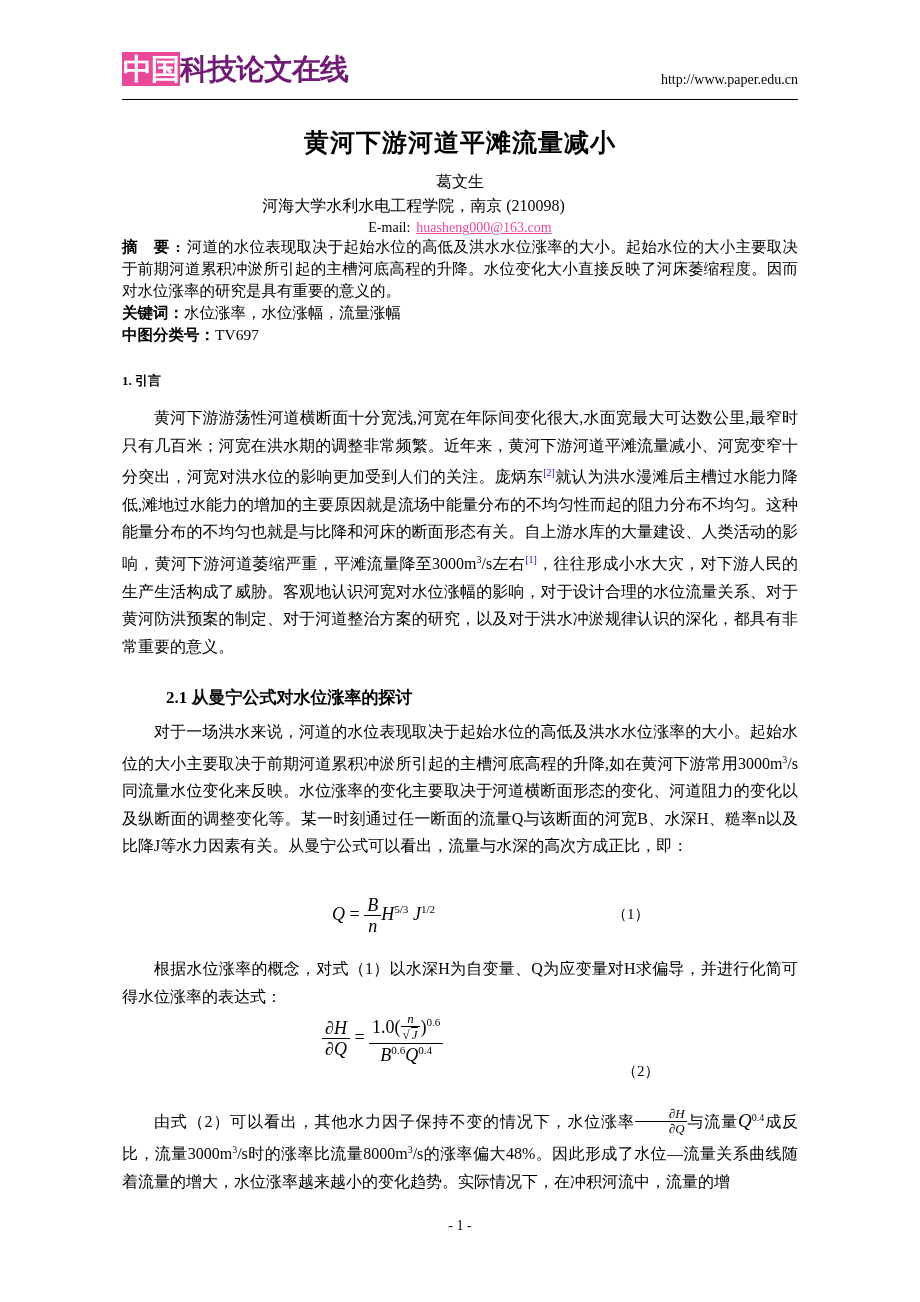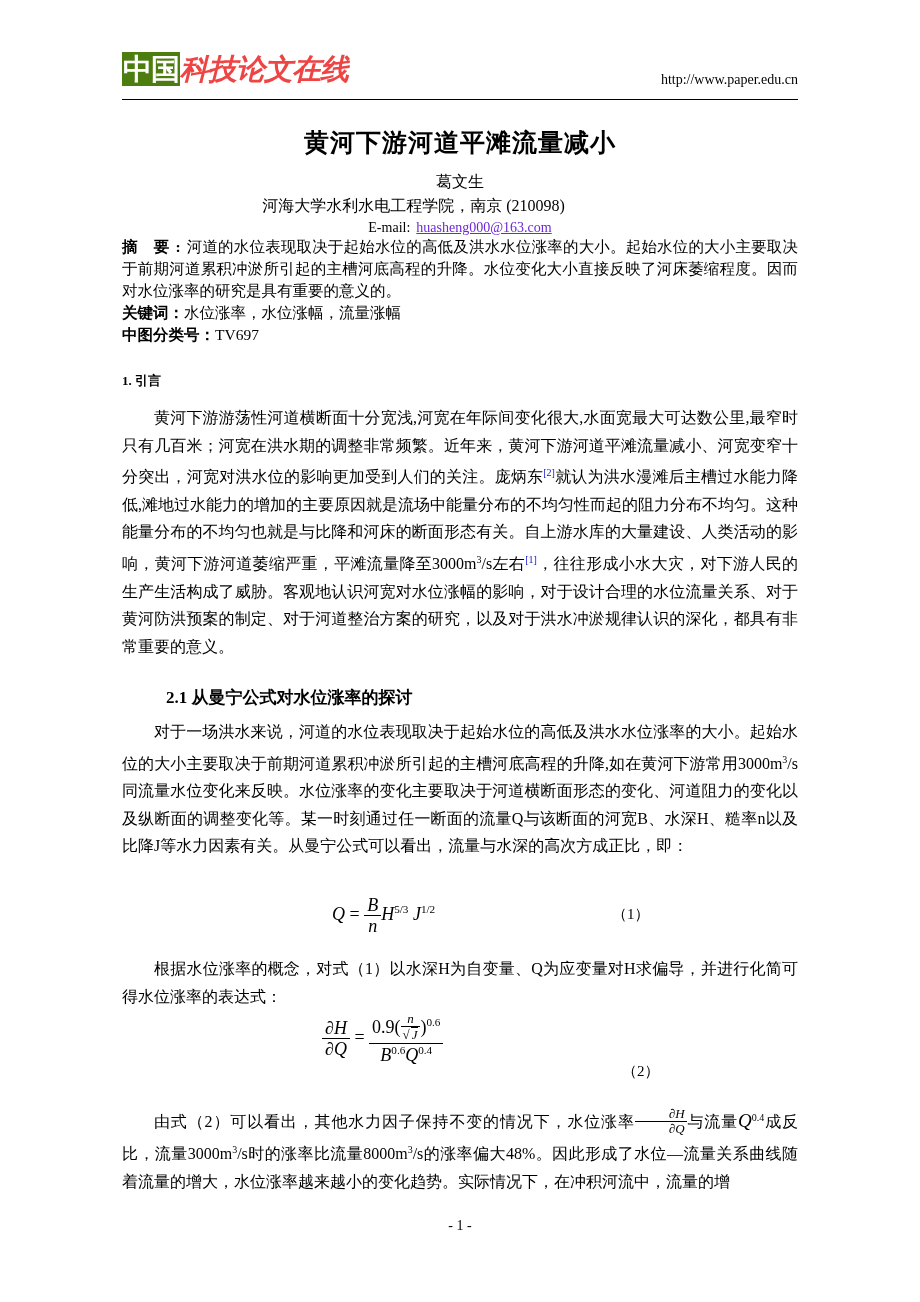--- a/index.html
+++ b/index.html
@@ -35,26 +35,25 @@
     top: 0px;
     font-family: "DejaVu Sans", "Liberation Sans", sans-serif;
     font-weight: bold;
     font-size: 29px;
     letter-spacing: -1px;
     line-height: 34px;
     white-space: nowrap;
   }
   .logo .red {
     color: #ffffff;
-    background: #4d7c0f;
+    background: #ec4899;
     padding: 0 1px;
   }
   .logo .blk {
-    color: #ef4444;
-    font-style: italic;
+    color: #701a75;
   }
   .header-url {
     position: absolute;
     right: 0px;
     top: 20px;
     font-family: "Liberation Serif", serif;
     font-size: 14px;
     white-space: nowrap;
   }
   .header-rule {
@@ -96,21 +95,21 @@
   .email-line {
     position: absolute;
     left: 0;
     top: 220px;
     width: 920px;
     text-align: center;
     font-size: 14px;
   }
   .email-line .em-label { margin-right: 6px; }
   .email-link {
-    color: #6d28d9;
+    color: #ec4899;
   }
 
   
   .meta-block {
     position: absolute;
     left: 122px;
     top: 236px;
     width: 676px;
   }
   .abstract {
@@ -313,21 +312,21 @@
   </div>
 
   <div class="eq-row eq2">
     <div class="eq-body">
       <span class="frac math">
         <span class="num">∂H</span>
         <span class="den">∂Q</span>
       </span>
       <span class="mathup">=</span>
       <span class="frac">
-        <span class="num"><span class="mathup">0.9(</span><span class="frac-small"><span class="num math">n</span><span class="den"><span class="sqrt-sign">√</span><span class="radical math">J</span></span></span><span class="mathup">)</span><span class="sup">0.6</span></span>
+        <span class="num"><span class="mathup">1.0(</span><span class="frac-small"><span class="num math">n</span><span class="den"><span class="sqrt-sign">√</span><span class="radical math">J</span></span></span><span class="mathup">)</span><span class="sup">0.6</span></span>
         <span class="den"><span class="math">B</span><span class="sup">0.6</span><span class="math">Q</span><span class="sup">0.4</span></span>
       </span>
     </div>
     <div class="eq-tag">（2）</div>
   </div>
 
   <div class="sec-last-p">
     <p class="body"><span>由式（2）可以看出，其他水力因子保持不变的情况下，水位涨率</span><span class="frac-small math"><span class="num">∂H</span><span class="den">∂Q</span></span><span>与流量</span><span class="math" style="font-size:19px;">Q</span><sup class="pw">0.4</sup><span>成反比，流量3000m</span><sup class="pw">3</sup><span>/s时的涨率比流量8000m</span><sup class="pw">3</sup><span>/s的涨率偏大48%。因此形成了水位—流量关系曲线随着流量的增大，水位涨率越来越小的变化趋势。实际情况下，在冲积河流中，流量的增</span></p>
   </div>
 

